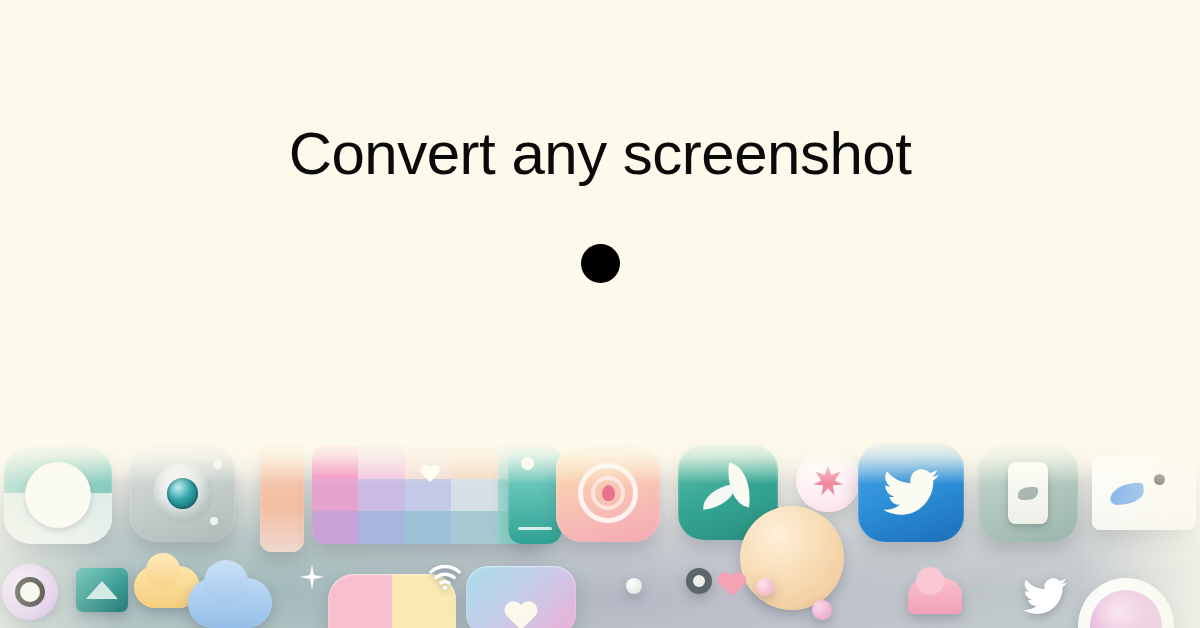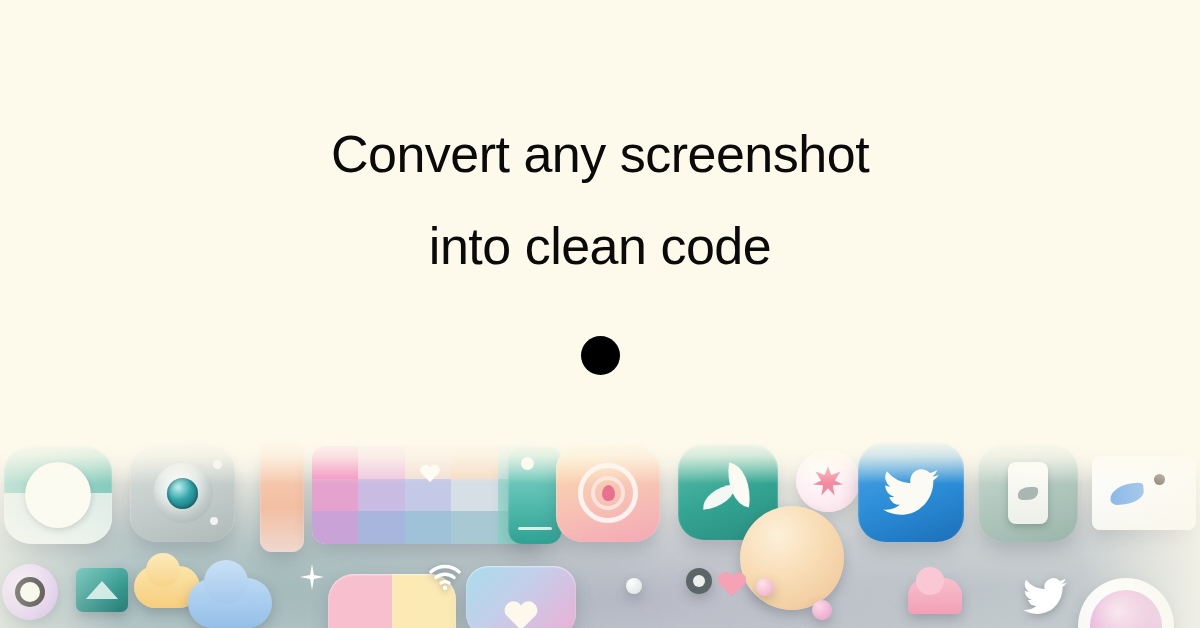--- a/index.html
+++ b/index.html
@@ -24,21 +24,21 @@
     top:0; left:0; right:0;
     height:443px;
     display:flex;
     flex-direction:column;
     align-items:center;
     justify-content:flex-start;
     padding-top:108px;
     z-index:5;
   }
   .headline {
-    font-size:52px;
+    font-size:60px;
     line-height:92px;
     font-weight:400;
     letter-spacing:-0.5px;
     color:#0A0A0A;
     text-align:center;
     max-width:980px;
   }
   .headline .line { display:block; }
 
   .brand-row {
@@ -104,21 +104,20 @@
 </style>
 </head>
 <body>
 
 <div class="og-card">
 
   <div class="hero">
 
     <h1 class="headline">
       <span class="line">Convert any screenshot</span>
-      <span class="line">into clean code</span>
     </h1>
 
     <div class="brand-row">
       <span class="brand-logo"></span>
     </div>
 
   </div>
 
   <div class="band">
     <div class="band-bg"></div>

